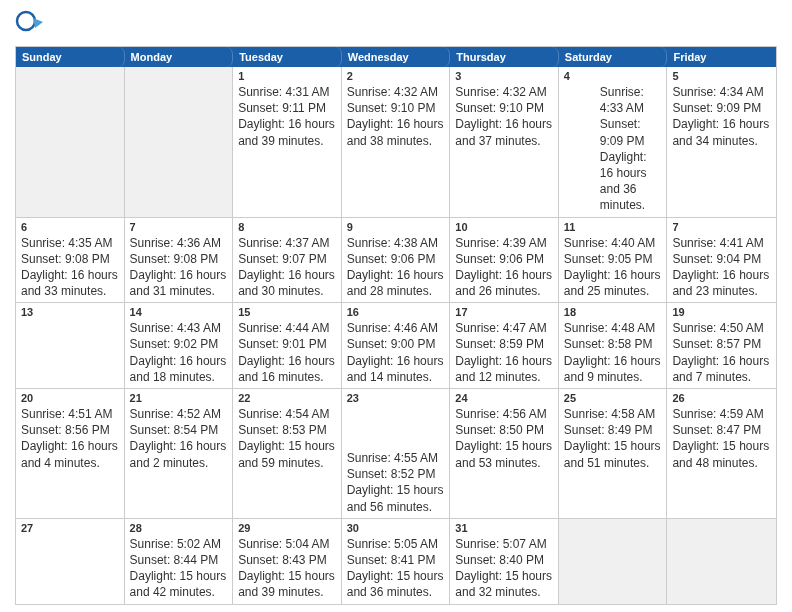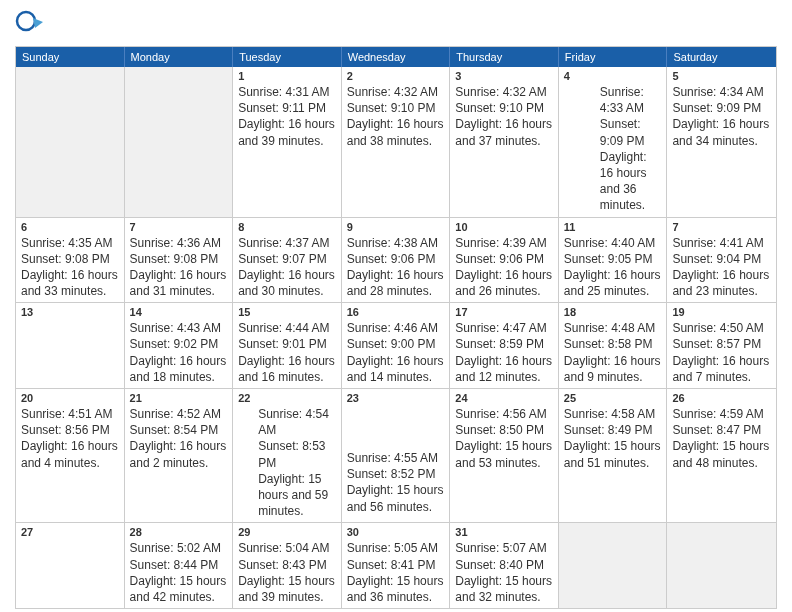--- a/index.html
+++ b/index.html
@@ -67,24 +67,25 @@
       border: 1px solid #ccc;
     }
     .cal-header {
       display: grid;
       grid-template-columns: repeat(7, 1fr);
       background: #1a5fa8;
     }
     .cal-header-cell {
       color: #fff;
       font-size: 11px;
-      font-weight: normal;
+      font-weight: bold;
       padding: 4px 6px;
       text-align: left;
       border-right: 1px solid #4a7fc0;
+      border-radius: 7px;
     }
     .cal-header-cell:last-child { border-right: none; }
     .cal-body {
       flex: 1;
       display: flex;
       flex-direction: column;
     }
     .cal-row {
       display: grid;
       grid-template-columns: repeat(7, 1fr);
@@ -136,22 +137,22 @@
     </div>
   </div>
 
   <div class="calendar">
     <div class="cal-header">
     <div class="cal-header-cell">Sunday</div>
         <div class="cal-header-cell">Monday</div>
         <div class="cal-header-cell">Tuesday</div>
         <div class="cal-header-cell">Wednesday</div>
         <div class="cal-header-cell">Thursday</div>
+        <div class="cal-header-cell">Saturday</div>
         <div class="cal-header-cell">Friday</div>
-        <div class="cal-header-cell">Saturday</div>
       </div>
     <div class="cal-body">
     <div class="cal-row">
           <div class="cal-cell shaded empty"></div>
           <div class="cal-cell shaded empty"></div>
           <div class="cal-cell">
             <span class="day-num">1</span>
             <div class="cell-text" style="white-space: pre-line;">Sunrise: 4:31 AM
 Sunset: 9:11 PM
 Daylight: 16 hours and 39 minutes.</div>
@@ -274,21 +275,21 @@
 Daylight: 16 hours and 4 minutes.</div>
           </div>
           <div class="cal-cell">
             <span class="day-num">21</span>
             <div class="cell-text" style="white-space: pre-line;">Sunrise: 4:52 AM
 Sunset: 8:54 PM
 Daylight: 16 hours and 2 minutes.</div>
           </div>
           <div class="cal-cell">
             <span class="day-num">22</span>
-            <div class="cell-text" style="white-space: pre-line; margin-left: 20px;">Sunrise: 4:54 AM
+            <div class="cell-text" style="white-space: pre-line;">Sunrise: 4:54 AM
 Sunset: 8:53 PM
 Daylight: 15 hours and 59 minutes.</div>
           </div>
           <div class="cal-cell">
             <span class="day-num">23</span>
             <div class="cell-text" style="white-space: pre-line; margin-top: 46px;">Sunrise: 4:55 AM
 Sunset: 8:52 PM
 Daylight: 15 hours and 56 minutes.</div>
           </div>
           <div class="cal-cell">

